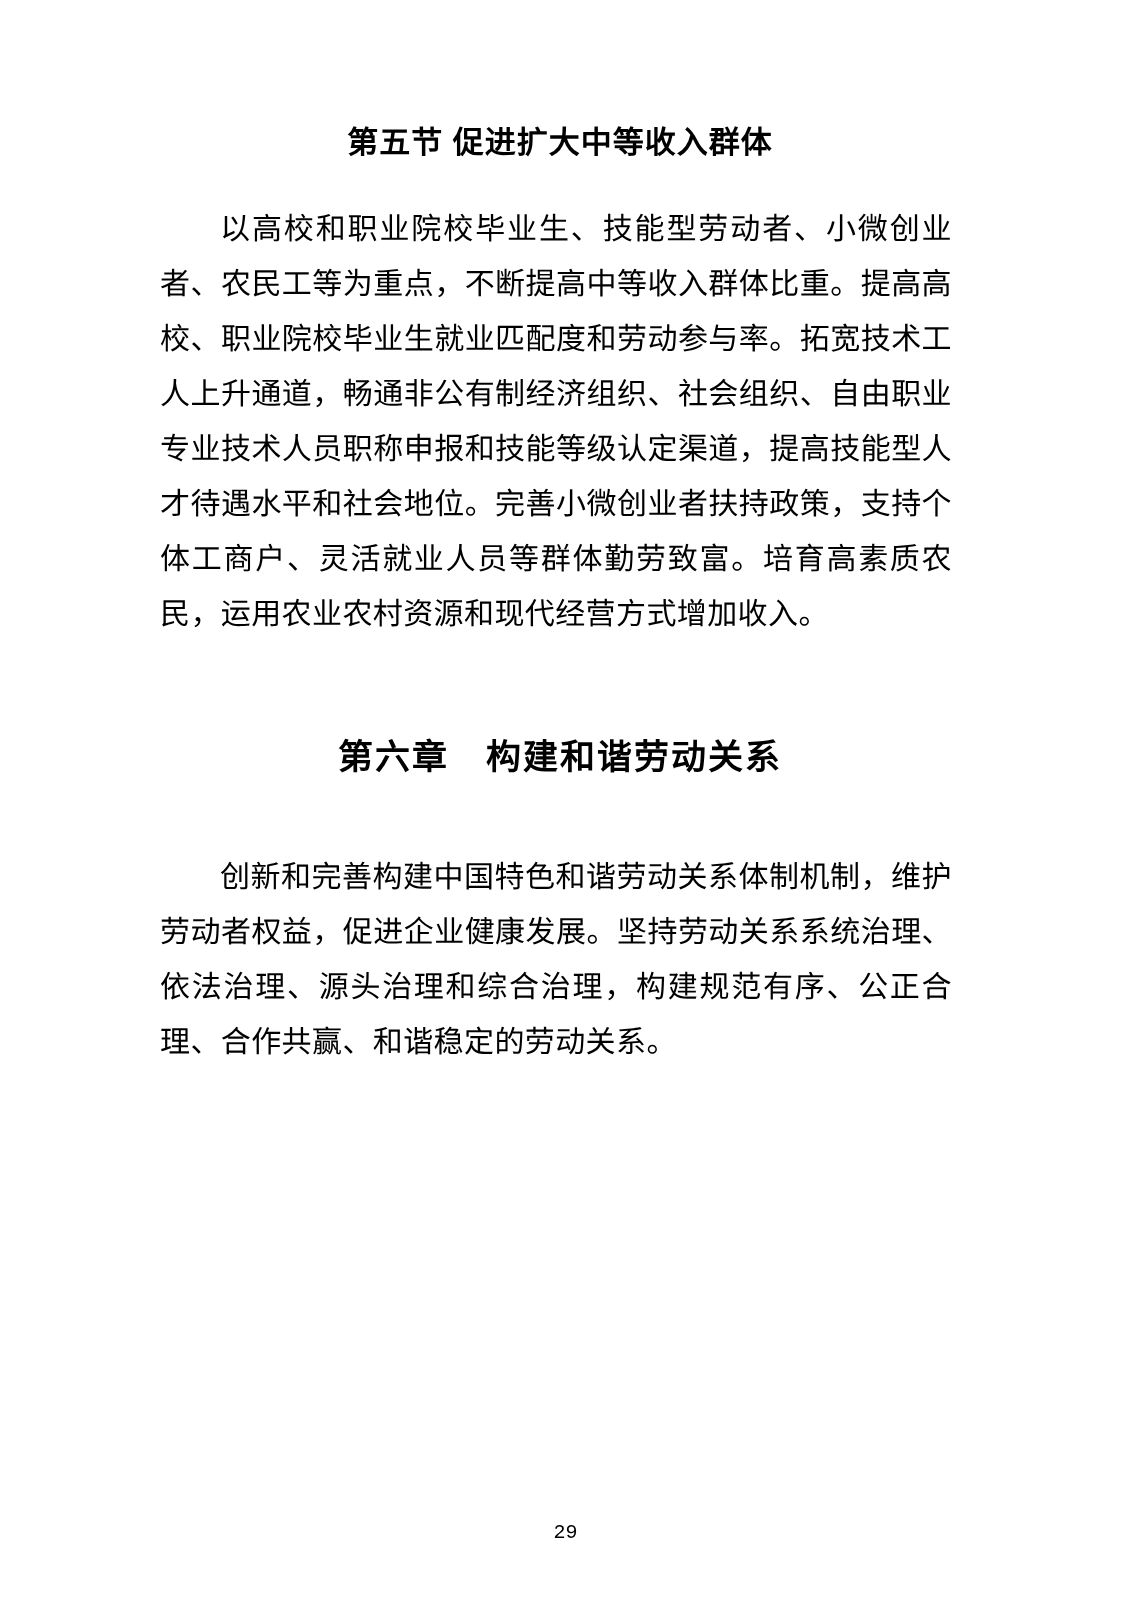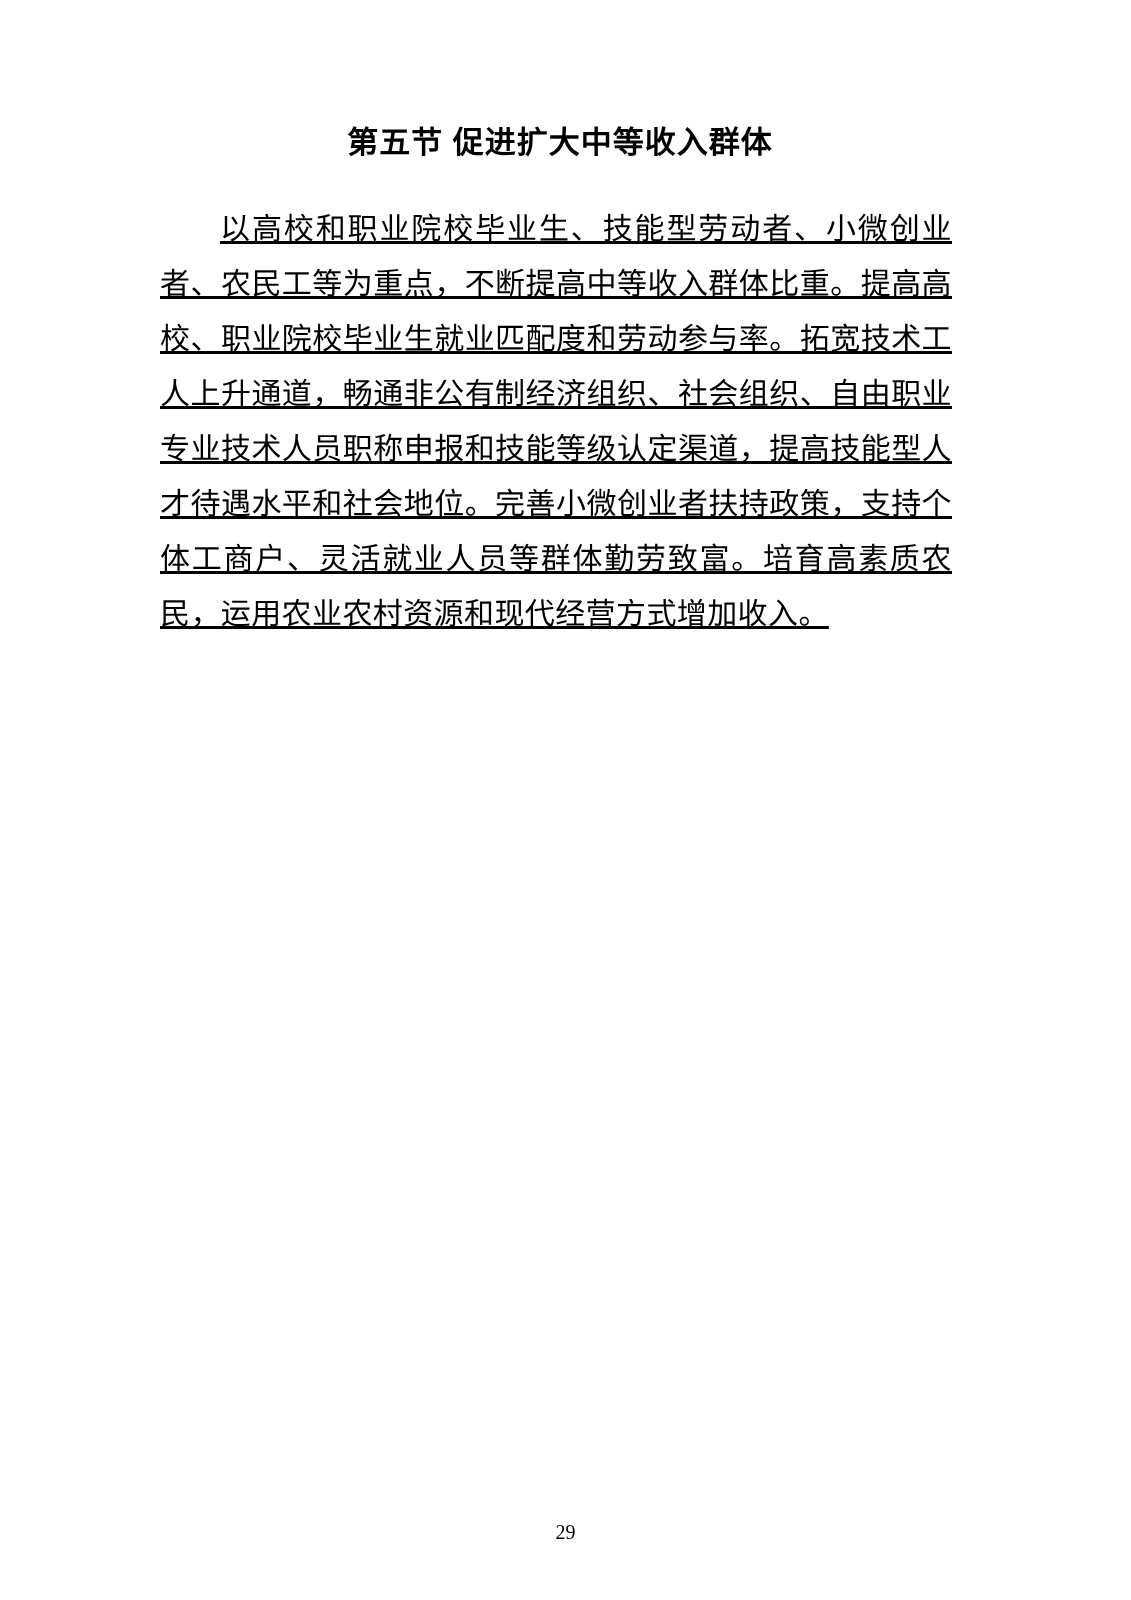--- a/index.html
+++ b/index.html
@@ -47,50 +47,51 @@
     margin: 44px 0 40px 0;
   }
   .para {
     font-size: 30px;
     line-height: 55px;
     text-align: justify;
     text-justify: inter-ideograph;
     text-indent: 2em;
     margin: 0 8px 6px 0;
     letter-spacing: 0.4px;
-    text-decoration: underline;
   }
   .spacer-lg { height: 40px; }
   .spacer-md { height: 26px; }
   .page-number {
     position: absolute;
     left: 0;
     right: 0;
     bottom: 56px;
     text-align: center;
     font-size: 20px;
     color: #000000;
-    font-family: Liberation Serif, serif;
+    font-family: Liberation Mono, monospace;
   }
 </style>
 </head>
 <body>
 
 <div class="page">
   <div class="content">
 
     <h2 class="section-heading">第五节  促进扩大中等收入群体</h2>
 
     <p class="para">以高校和职业院校毕业生、技能型劳动者、小微创业者、农民工等为重点，不断提高中等收入群体比重。提高高校、职业院校毕业生就业匹配度和劳动参与率。拓宽技术工人上升通道，畅通非公有制经济组织、社会组织、自由职业专业技术人员职称申报和技能等级认定渠道，提高技能型人才待遇水平和社会地位。完善小微创业者扶持政策，支持个体工商户、灵活就业人员等群体勤劳致富。培育高素质农民，运用农业农村资源和现代经营方式增加收入。</p>
 
     <div class="spacer-lg"></div>
 
+    <h1 class="chapter-heading">第六章　构建和谐劳动关系</h1>
 
     <div class="spacer-md"></div>
 
+    <p class="para">创新和完善构建中国特色和谐劳动关系体制机制，维护劳动者权益，促进企业健康发展。坚持劳动关系系统治理、依法治理、源头治理和综合治理，构建规范有序、公正合理、合作共赢、和谐稳定的劳动关系。</p>
 
     <div class="spacer-md"></div>
 
 
 
   </div>
 
   <div class="page-number">29</div>
 </div>
 

